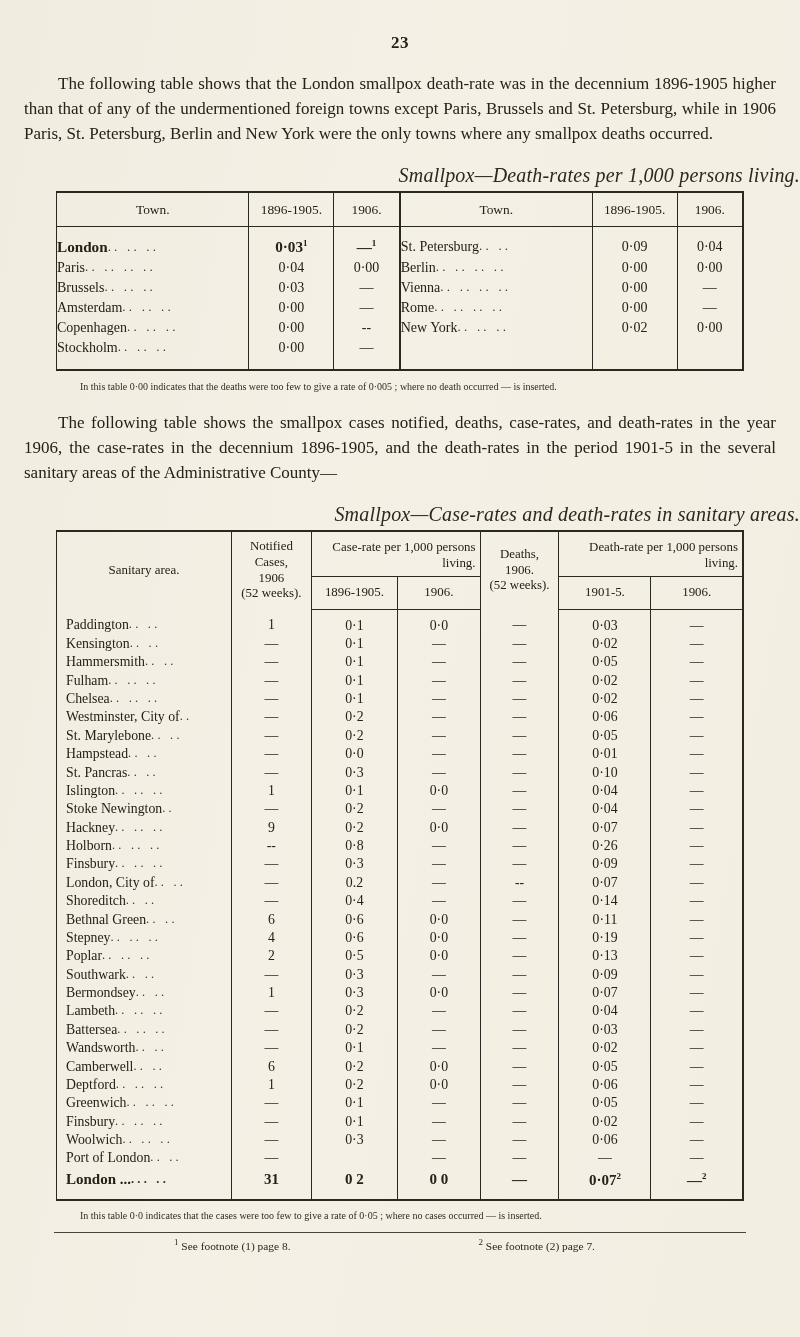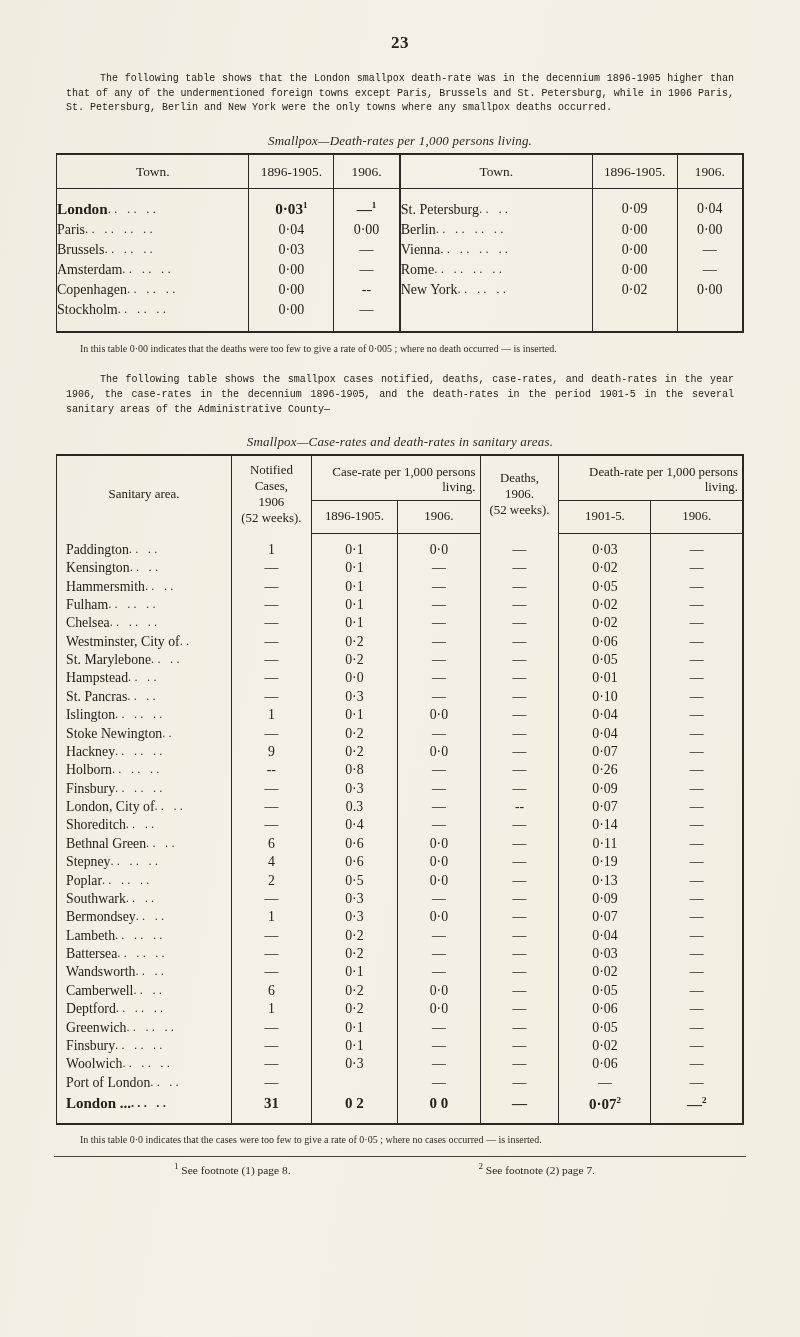--- a/index.html
+++ b/index.html
@@ -27,36 +27,35 @@
     text-align: center;
     font-size: 17px;
     font-weight: bold;
     letter-spacing: .5px;
     padding-top: 33px;
     color: #25211c;
   }
 
   
   .para {
-    margin: 0 66px;
-    font-size: 10px;
+    margin: 0 24px;
+    font-size: 17px;
     line-height: 1.47;
     text-align: justify;
     text-indent: 34px;
     color: #262119;
-    font-family: Liberation Mono, monospace;
   }
   .para.p1 { margin-top: 19px; }
   .para.p2 { margin-top: 17px; }
 
   
   .caption {
-    text-align: center;
+    text-align: right;
     font-style: italic;
-    font-size: 13px;
+    font-size: 20px;
     margin-top: 17px;
     margin-bottom: 4px;
     letter-spacing: .2px;
   }
 
   
   .tablewrap { margin: 0 56px; position: relative; }
   table {
     border-collapse: collapse;
     width: 100%;
@@ -400,21 +399,21 @@
             <td class="num vl">—</td>
             <td class="num vl">0·3</td>
             <td class="num vl">—</td>
             <td class="num vl">—</td>
             <td class="num vl">0·09</td>
             <td class="num vl">—</td>
           </tr>
           <tr>
             <td class="area"><span>London, City of</span><span class="dots">  .. ..</span></td>
             <td class="num vl">—</td>
-            <td class="num vl">0.3</td>
+            <td class="num vl">0.2</td>
             <td class="num vl">—</td>
             <td class="num vl">--</td>
             <td class="num vl">0·07</td>
             <td class="num vl">—</td>
           </tr>
           <tr>
             <td class="area"><span>Shoreditch</span><span class="dots">  .. ..</span></td>
             <td class="num vl">—</td>
             <td class="num vl">0·4</td>
             <td class="num vl">—</td>

